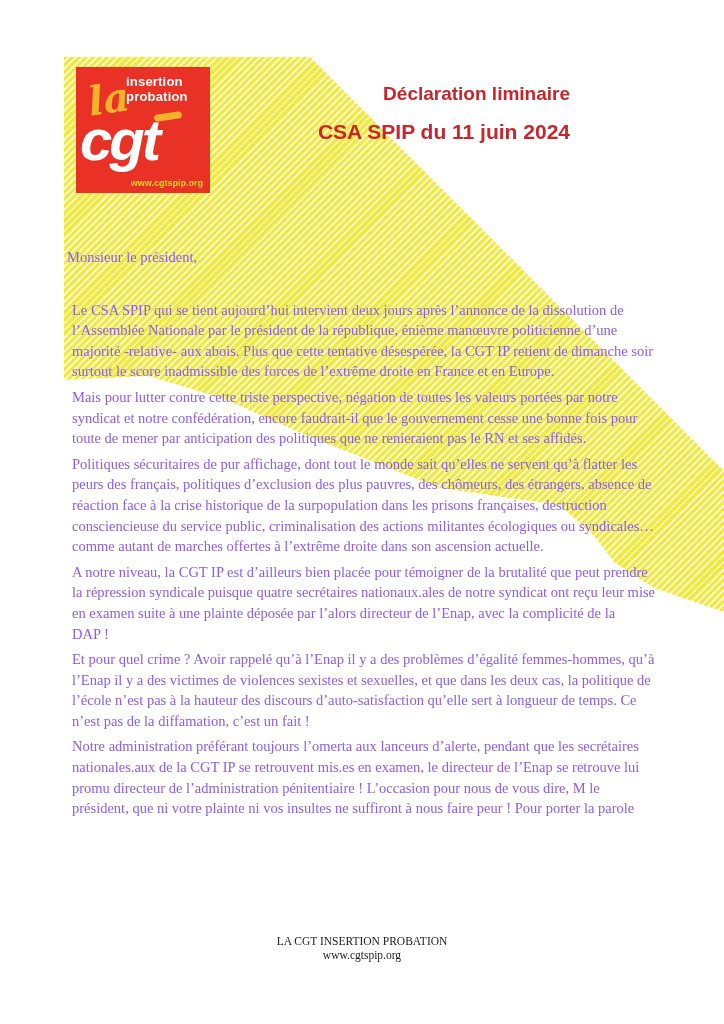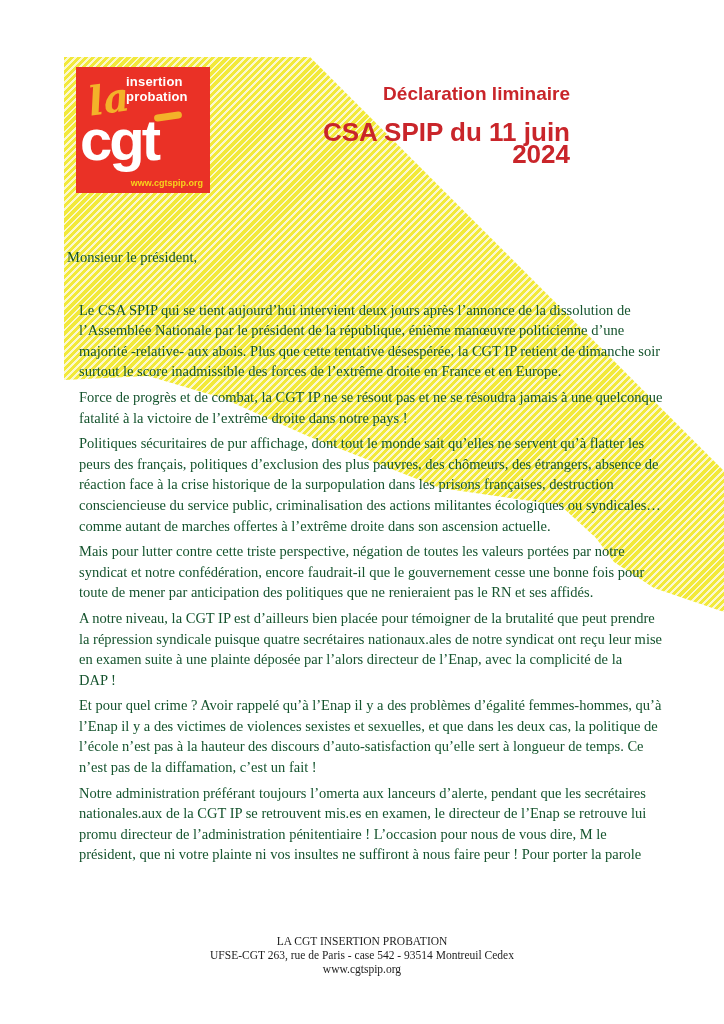--- a/index.html
+++ b/index.html
@@ -33,44 +33,45 @@
   .logo-la {
     position:absolute; left:12px; top:12px; z-index:3;
     color:#f3b229; font-family:"DejaVu Serif", serif;
     font-style:italic; font-weight:bold; font-size:40px; line-height:40px;
     transform:rotate(-8deg);
   }
   .logo-cgt {
     position:absolute; left:4px; top:44px; z-index:2;
     color:#ffffff; font-weight:bold; font-size:58px; line-height:58px;
     letter-spacing:-3px;
+    font-style:italic;
   }
   .logo-tilde {
     position:absolute; left:78px; top:46px; width:28px; height:7px; z-index:4;
     background:#f3b229; border-radius:4px; transform:rotate(-8deg);
   }
   .logo-site {
     position:absolute; right:7px; bottom:5px; z-index:3;
     color:#f7d31d; font-weight:bold; font-size:9px;
   }
   
   .titles {
     position:absolute; left:296px; top:84px; width:274px;
     text-align:right; color:#c9252a;
     font-family:"Liberation Sans", sans-serif; font-weight:bold;
   }
   .title-1 { font-size:19px; line-height:20px; margin:0 0 17px 0; }
-  .title-2 { font-size:26px; line-height:22px; margin:0; }
+  .title-2 { font-size:21px; line-height:22px; margin:0; }
   
   .body-text {
     position:absolute; left:67px; top:247px; width:604px;
-    color:#14532d; font-size:14.5px; line-height:20.6px;
+    color:#8b5cf6; font-size:14.5px; line-height:20.6px;
   }
   .salutation { margin:0 0 32px 0; }
-  .body-text p.para { margin:0 0 5px 12px; white-space:pre-line; }
+  .body-text p.para { margin:0 0 5px 5px; white-space:pre-line; }
   
   .footer {
     position:absolute; left:0; top:934px; width:724px;
     text-align:center; color:#1c1c1c;
     font-size:11.5px; line-height:14px;
   }
   .footer div { margin:0; }
 </style>
 </head>
 <body>
@@ -92,43 +93,40 @@
     <p class="title-1">Déclaration liminaire</p>
     <p class="title-2">CSA SPIP du 11 juin 2024</p>
   </div>
 
   <div class="body-text">
     <p class="salutation">Monsieur le président,</p>
     <p class="para">Le CSA SPIP qui se tient aujourd’hui intervient deux jours après l’annonce de la dissolution de
 l’Assemblée Nationale par le président de la république, énième manœuvre politicienne d’une
 majorité -relative- aux abois. Plus que cette tentative désespérée, la CGT IP retient de dimanche soir
 surtout le score inadmissible des forces de l’extrême droite en France et en Europe.</p>
-    <p class="para">Force de progrès et de combat, la CGT IP ne se résout pas et ne se résoudra jamais à une quelconque
-fatalité à la victoire de l’extrême droite dans notre pays !</p>
+    <p class="para">Mais pour lutter contre cette triste perspective, négation de toutes les valeurs portées par notre
+syndicat et notre confédération, encore faudrait-il que le gouvernement cesse une bonne fois pour
+toute de mener par anticipation des politiques que ne renieraient pas le RN et ses affidés.</p>
     <p class="para">Politiques sécuritaires de pur affichage, dont tout le monde sait qu’elles ne servent qu’à flatter les
 peurs des français, politiques d’exclusion des plus pauvres, des chômeurs, des étrangers, absence de
 réaction face à la crise historique de la surpopulation dans les prisons françaises, destruction
 consciencieuse du service public, criminalisation des actions militantes écologiques ou syndicales…
 comme autant de marches offertes à l’extrême droite dans son ascension actuelle.</p>
-    <p class="para">Mais pour lutter contre cette triste perspective, négation de toutes les valeurs portées par notre
-syndicat et notre confédération, encore faudrait-il que le gouvernement cesse une bonne fois pour
-toute de mener par anticipation des politiques que ne renieraient pas le RN et ses affidés.</p>
     <p class="para">A notre niveau, la CGT IP est d’ailleurs bien placée pour témoigner de la brutalité que peut prendre
 la répression syndicale puisque quatre secrétaires nationaux.ales de notre syndicat ont reçu leur mise
 en examen suite à une plainte déposée par l’alors directeur de l’Enap, avec la complicité de la
 DAP !</p>
     <p class="para">Et pour quel crime ? Avoir rappelé qu’à l’Enap il y a des problèmes d’égalité femmes-hommes, qu’à
 l’Enap il y a des victimes de violences sexistes et sexuelles, et que dans les deux cas, la politique de
 l’école n’est pas à la hauteur des discours d’auto-satisfaction qu’elle sert à longueur de temps. Ce
 n’est pas de la diffamation, c’est un fait !</p>
     <p class="para">Notre administration préférant toujours l’omerta aux lanceurs d’alerte, pendant que les secrétaires
 nationales.aux de la CGT IP se retrouvent mis.es en examen, le directeur de l’Enap se retrouve lui
 promu directeur de l’administration pénitentiaire ! L’occasion pour nous de vous dire, M le
 président, que ni votre plainte ni vos insultes ne suffiront à nous faire peur ! Pour porter la parole</p>
   </div>
 
   <div class="footer">
     <div>LA CGT INSERTION PROBATION</div>
-    <div>UFSE-CGT 263, rue de Paris - case 542 - 93514 Montreuil Cedex</div>
     <div>www.cgtspip.org</div>
   </div>
 
 </div>
 
 </body></html>

